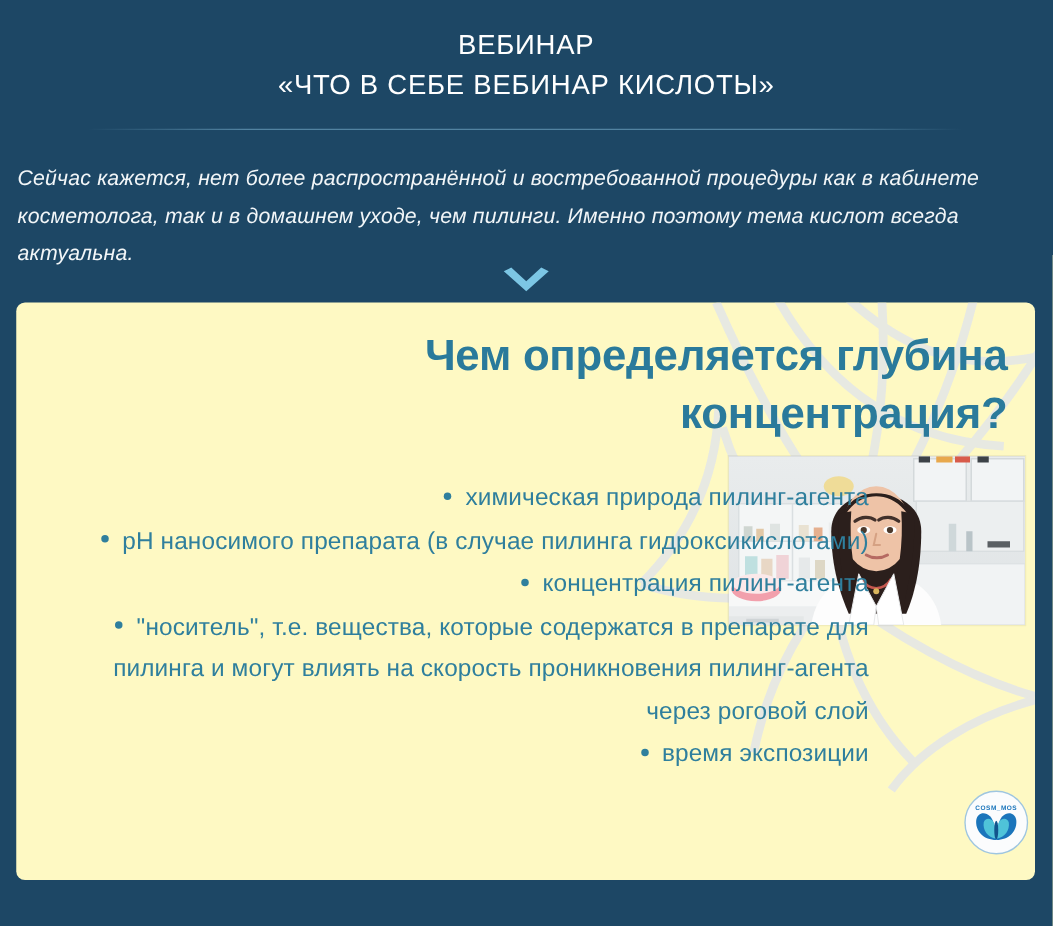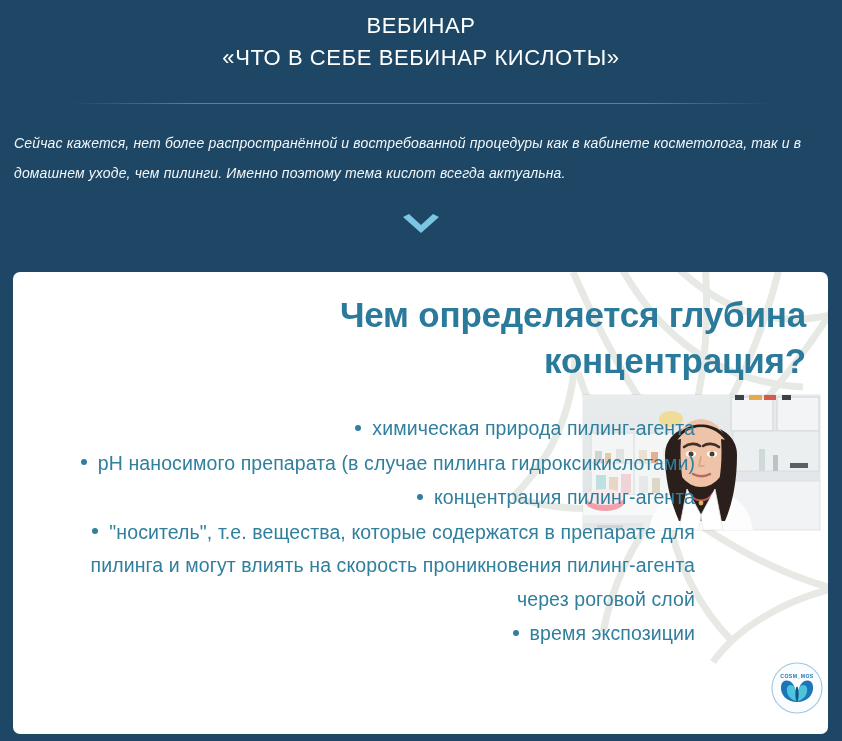--- a/index.html
+++ b/index.html
@@ -23,21 +23,21 @@
   }
 
   
   .header {
     position: absolute;
     left: 0;
     top: 0;
     width: 842px;
     height: 104px;
     box-sizing: border-box;
-    padding-top: 10px;
+    padding-top: 20px;
     text-align: center;
   }
   .header-line {
     color: #ffffff;
     font-size: 22px;
     font-weight: 400;
     letter-spacing: 0.6px;
     line-height: 32px;
     white-space: nowrap;
   }
@@ -50,21 +50,21 @@
     background: linear-gradient(to right, rgba(120,175,205,0.0), rgba(125,180,210,0.55) 18%, rgba(125,180,210,0.55) 82%, rgba(120,175,205,0.0));
   }
 
   
   .intro {
     position: absolute;
     left: 14px;
     top: 128px;
     width: 800px;
     color: #f2f6f8;
-    font-size: 14px;
+    font-size: 17px;
     line-height: 30px;
     font-style: italic;
     letter-spacing: 0.15px;
   }
 
   
   .chevron-wrap {
     position: absolute;
     left: 0;
     top: 212px;
@@ -73,24 +73,24 @@
     line-height: 0;
   }
   .chevron {
     display: inline-block;
   }
 
   
   .slide {
     position: absolute;
     left: 13px;
-    top: 272px;
+    top: 242px;
     width: 815px;
     height: 462px;
-    background: #ffffff;
+    background: #fef9c3;
     border-radius: 7px;
     overflow: hidden;
   }
 
   .slide-pattern {
     position: absolute;
     left: 0;
     top: 0;
     width: 815px;
     height: 462px;

